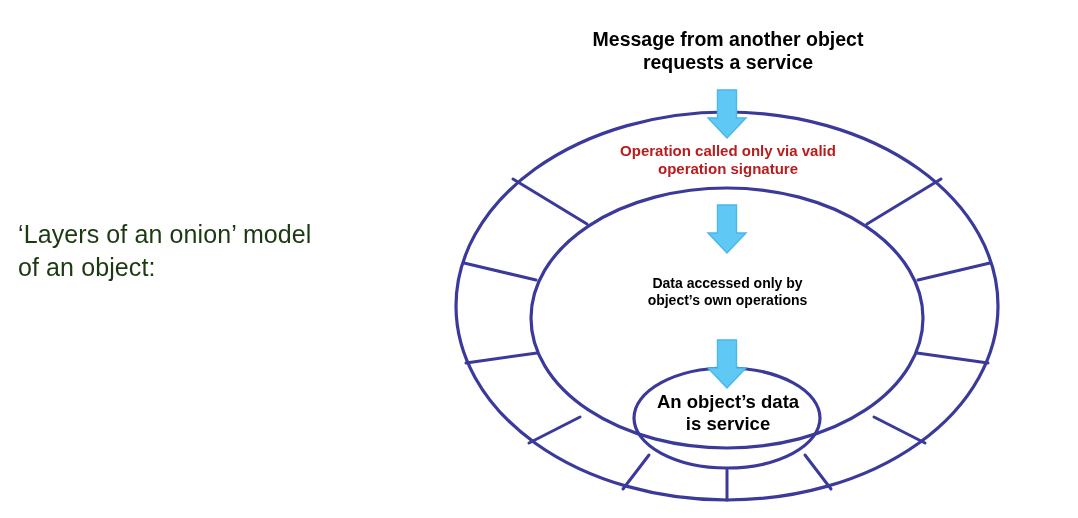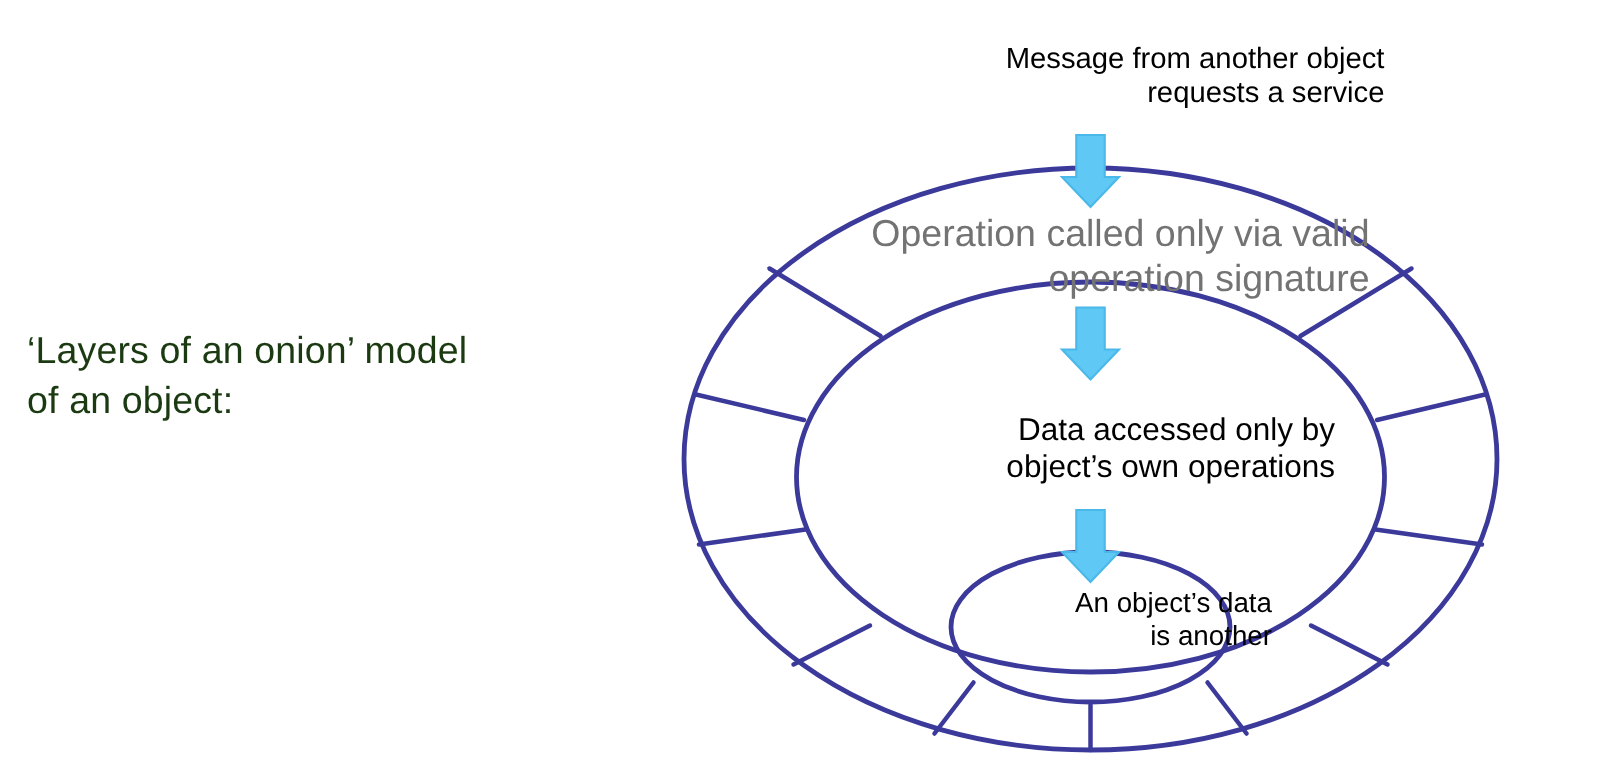--- a/index.html
+++ b/index.html
@@ -43,44 +43,44 @@
   #diagram {
     position: absolute;
     left: 0; top: 0;
     width: 1078px;
     height: 518px;
   }
 
   
   .lbl {
     position: absolute;
-    text-align: right;
-    font-weight: normal;
+    text-align: center;
+    font-weight: bold;
     line-height: 1.18;
     white-space: pre-line;
   }
   .lbl-message {
     left: 533px;
     top: 28px;
     width: 390px;
     font-size: 19.5px;
     color: #000000;
   }
   .lbl-operation {
     left: 543px;
     top: 142px;
     width: 370px;
-    font-size: 25px;
-    color: #737373;
+    font-size: 15px;
+    color: #b91c1c;
   }
   .lbl-data {
     left: 565px;
     top: 275px;
     width: 325px;
-    font-size: 21px;
+    font-size: 14px;
     color: #000000;
   }
   .lbl-hidden {
     left: 608px;
     top: 391px;
     width: 240px;
     font-size: 18.5px;
     color: #000000;
   }
 </style>
@@ -148,15 +148,15 @@
   <div class="lbl lbl-message">Message from another object
 requests a service</div>
 
   <div class="lbl lbl-operation">Operation called only via valid
 operation signature</div>
 
   <div class="lbl lbl-data">Data accessed only by
 object’s own operations</div>
 
   <div class="lbl lbl-hidden">An object’s data
-is another</div>
+is service</div>
 
 </div>
 
 </body></html>

